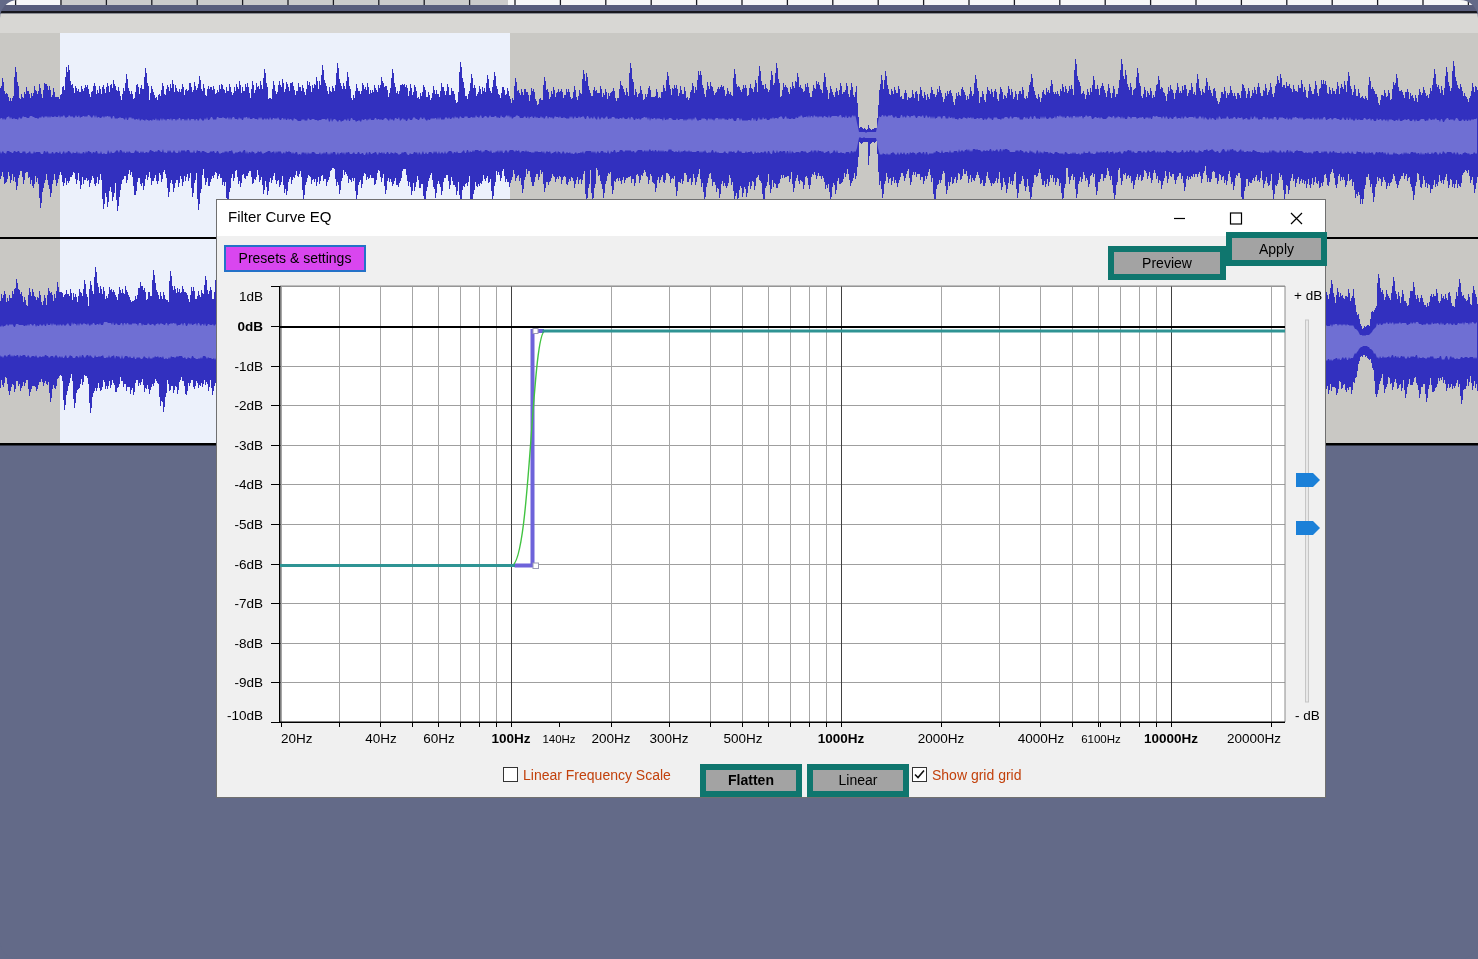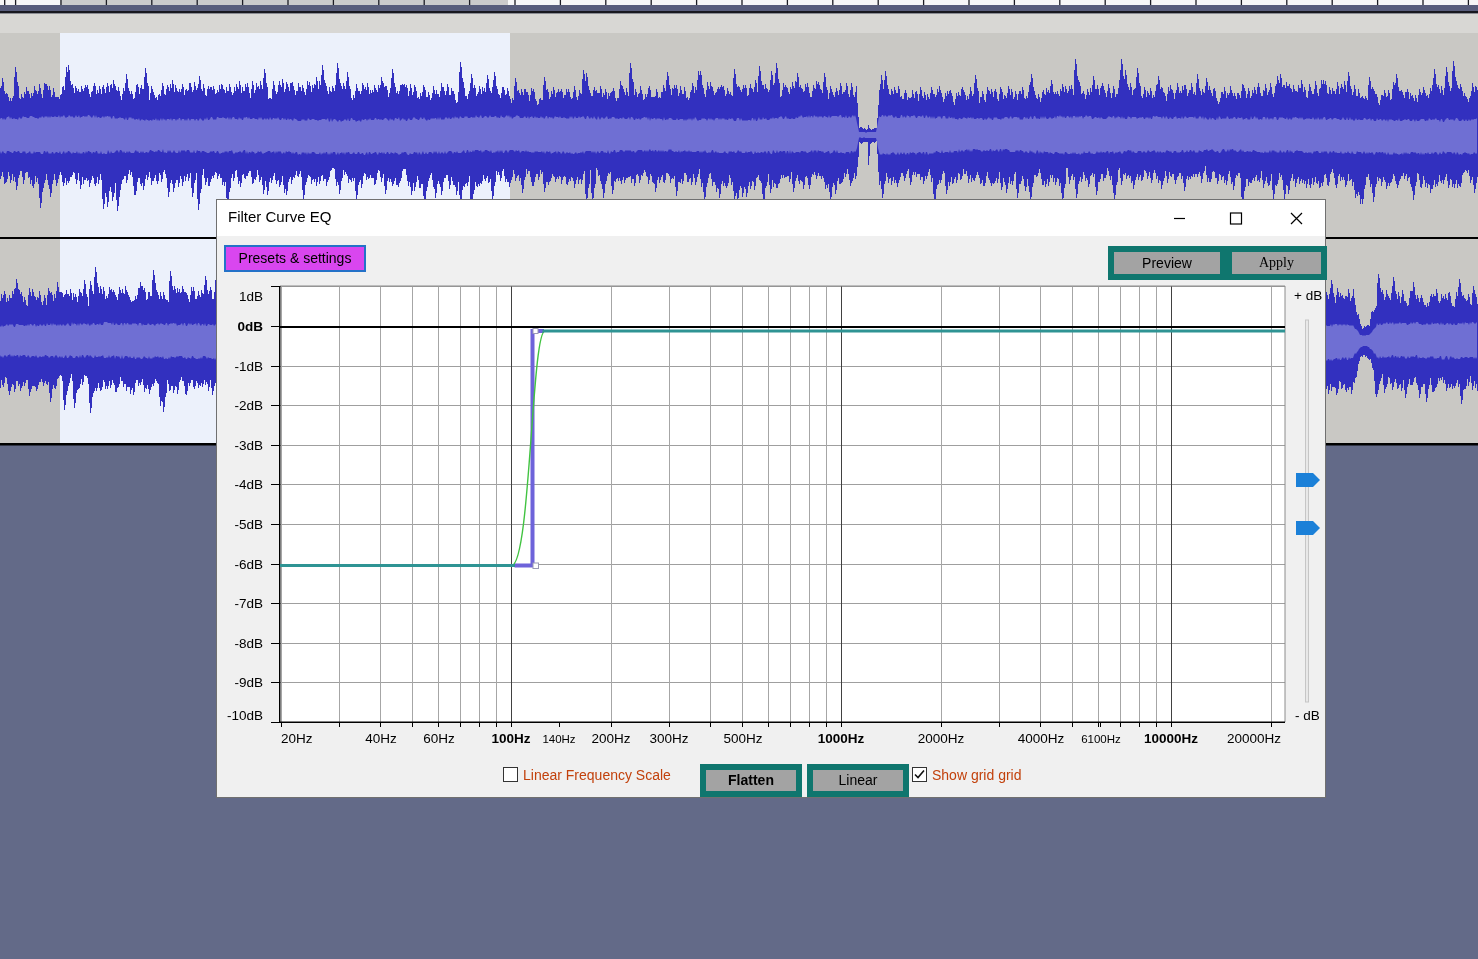--- a/index.html
+++ b/index.html
@@ -1,14 +1,14 @@
 <!DOCTYPE html>
 <html><head><meta charset="utf-8"><style>
 html,body{margin:0;padding:0;background:#636a88;font-family:"Liberation Sans",sans-serif;}
-#stage{position:relative;width:1478px;height:959px;overflow:hidden;background:#636a88;}
+#stage{position:relative;width:1478px;height:959px;overflow:hidden;background:#636a88;border-radius:18px;}
 #dialog{position:absolute;left:216px;top:199px;width:1108px;height:597px;background:#f0f0f0;border:1px solid #707070;}
 #titlebar{position:absolute;left:0;top:0;width:100%;height:36px;background:#fff;}
 #titletext{position:absolute;left:11px;top:8px;font-size:15px;color:#000;}
 .winbtn{position:absolute;top:0;height:36px;}
 .btn{position:absolute;background:#a3a3a3;border:6px solid #0f766e;font-size:14px;color:#000;text-align:center;}
 .cblabel{position:absolute;font-size:14px;color:#c2410c;}
 .cb{position:absolute;width:13px;height:13px;background:#fff;border:1px solid #333;}
 </style></head><body>
 <div id="stage">
 <svg width="1478" height="446" style="position:absolute;left:0;top:0">
@@ -84,21 +84,21 @@
 <rect x="316.0" y="128.5" width="5" height="5" fill="#fff" stroke="#9a9ab4" stroke-width="1"></rect>
 <rect x="316.0" y="363.0" width="5.5" height="5.5" fill="#fff" stroke="#9a9ab4" stroke-width="1"></rect>
 <text x="1077" y="100">+ dB</text>
 <text x="1078" y="520">- dB</text>
 <rect x="1088.5" y="120" width="3" height="382" fill="#e8e8e8" stroke="#c6c6c6" stroke-width="1"></rect>
 <path d="M1079 273h17l7 7-7 7h-17z" fill="#1b80d8"></path>
 <path d="M1079 321h17l7 7-7 7h-17z" fill="#1b80d8"></path>
 </svg>
 <div class="btn" style="left:7px;top:45px;width:138px;height:23px;line-height:23px;border:2px solid #2472c8;background:#d946ef;">Presets &amp; settings</div>
 <div class="btn" style="left:891px;top:46px;width:106px;height:22px;line-height:22px;">Preview</div>
-<div class="btn" style="left:1009px;top:46px;width:89px;height:22px;line-height:22px;font-family:Liberation Serif, serif;">Apply</div>
+<div class="btn" style="left:1009px;top:32px;width:89px;height:22px;line-height:22px;">Apply</div>
 <div class="cb" style="left:286px;top:567px;"></div>
 <div class="cblabel" style="left:306px;top:567px;">Linear Frequency Scale</div>
 <div class="btn" style="left:483px;top:564px;width:90px;height:21px;line-height:21px;font-weight:bold;">Flatten</div>
 <div class="btn" style="left:590px;top:564px;width:90px;height:21px;line-height:21px;">Linear</div>
 <div class="cb" style="left:695px;top:567px;"></div>
 <svg style="position:absolute;left:695px;top:567px" width="15" height="15">
         <path d="M3 7.5l3 3 6-7" stroke="#111" stroke-width="1.6" fill="none"></path>
       </svg>
 <div class="cblabel" style="left:715px;top:567px;">Show grid grid</div>
 </div>

